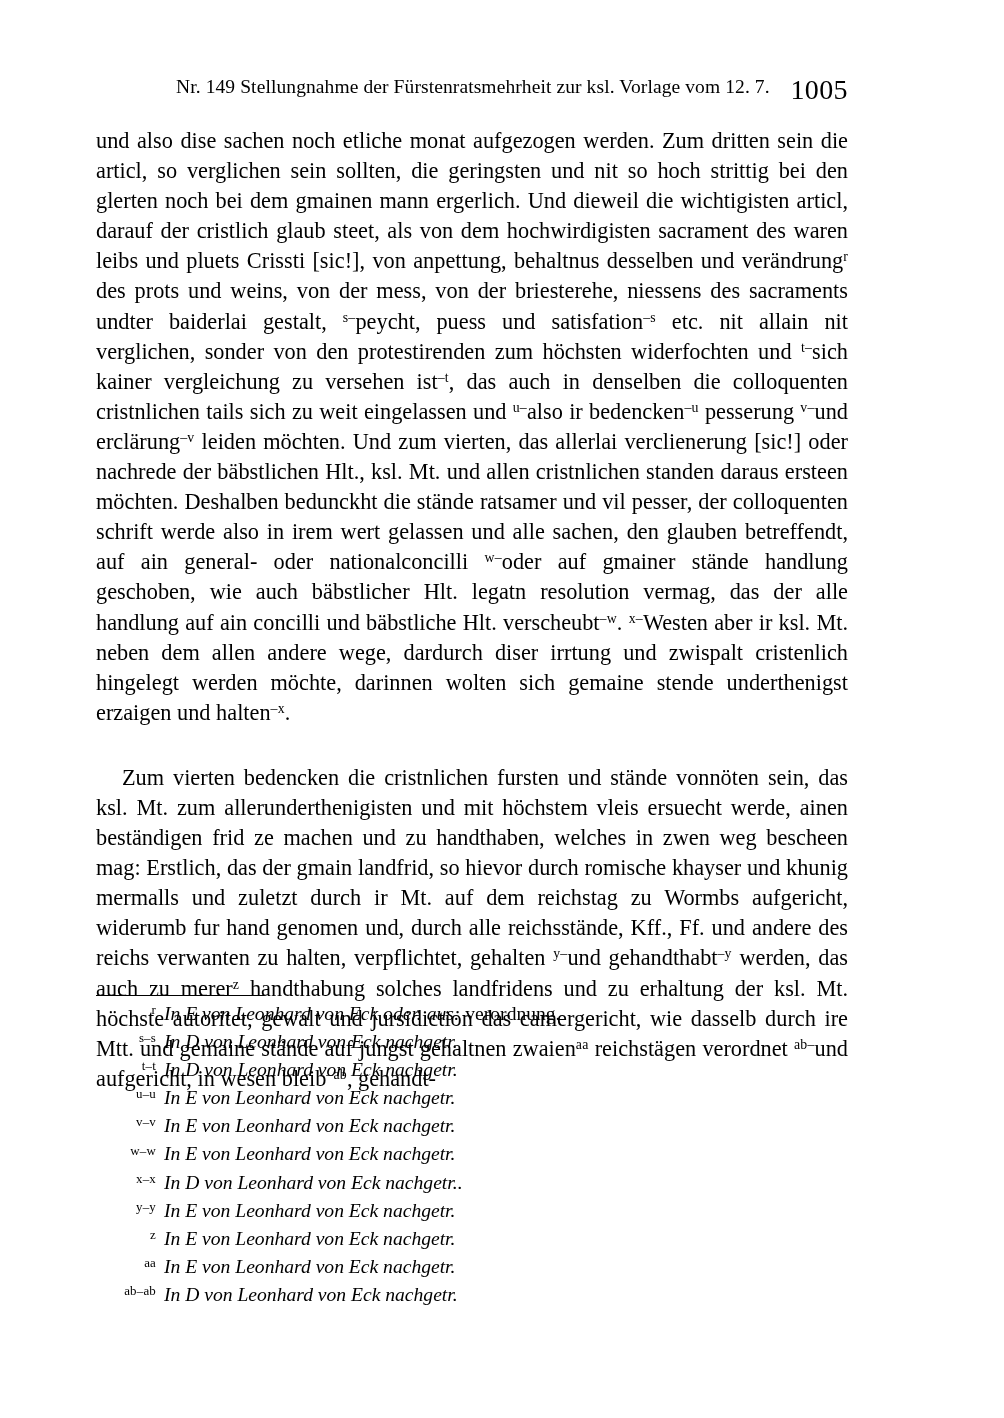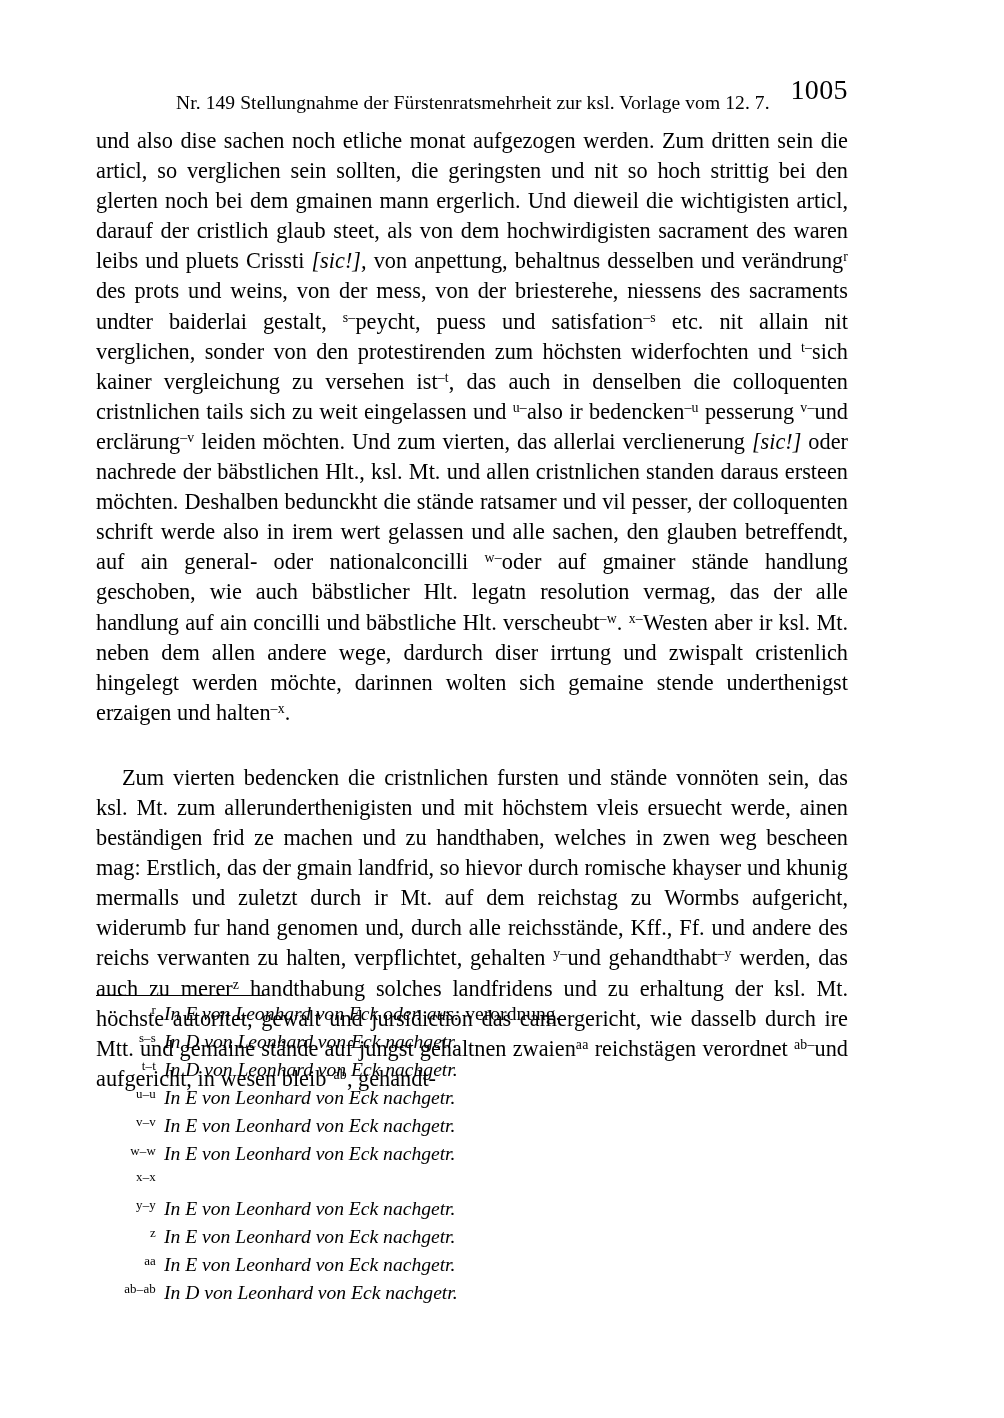--- a/index.html
+++ b/index.html
@@ -27,21 +27,21 @@
     left: 96px;
     top: 76px;
     width: 752px;
     height: 30px;
     font-size: 19.5px;
     letter-spacing: 0.1px;
   }
   .runhead-title {
     position: absolute;
     left: 80px;
-    top: 16px;
+    top: 0;
     white-space: nowrap;
   }
   .runhead-folio {
     position: absolute;
     right: 0;
     top: -2px;
     font-size: 28px;
     letter-spacing: 0.4px;
   }
 
@@ -59,21 +59,21 @@
   }
   .body-block p {
     margin: 0;
     text-align: justify;
   }
   .body-block p.indent {
     text-indent: 26px;
     margin-top: 35px;
   }
 
-  .it { font-style: italic; }
+  .it { }
 
   
   sup.mk {
     font-size: 0.62em;
     line-height: 0;
     vertical-align: 0.52em;
     letter-spacing: 0.2px;
   }
 
   
@@ -151,20 +151,21 @@
       <div class="fn">
         <span class="fn-mark">v–v</span>
         <span class="fn-text"><span>In E von Leonhard von Eck nachgetr.</span></span>
       </div>
       <div class="fn">
         <span class="fn-mark">w–w</span>
         <span class="fn-text"><span>In E von Leonhard von Eck nachgetr.</span></span>
       </div>
       <div class="fn">
         <span class="fn-mark">x–x</span>
+        <span class="fn-text"><span>In D von Leonhard von Eck nachgetr..</span></span>
       </div>
       <div class="fn">
         <span class="fn-mark">y–y</span>
         <span class="fn-text"><span>In E von Leonhard von Eck nachgetr.</span></span>
       </div>
       <div class="fn">
         <span class="fn-mark">z</span>
         <span class="fn-text"><span>In E von Leonhard von Eck nachgetr.</span></span>
       </div>
       <div class="fn">

